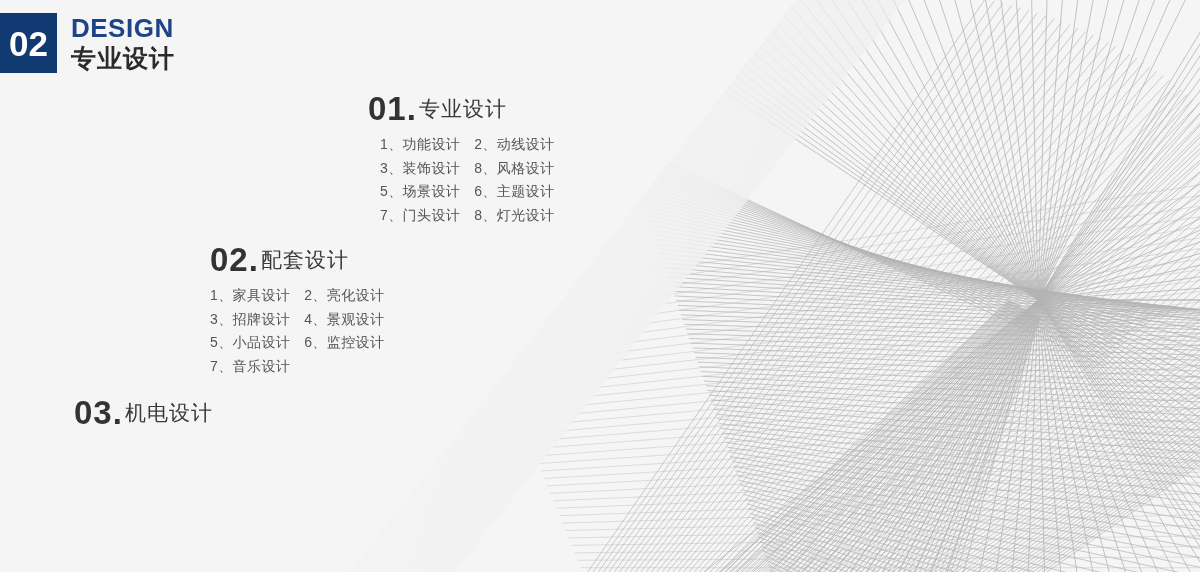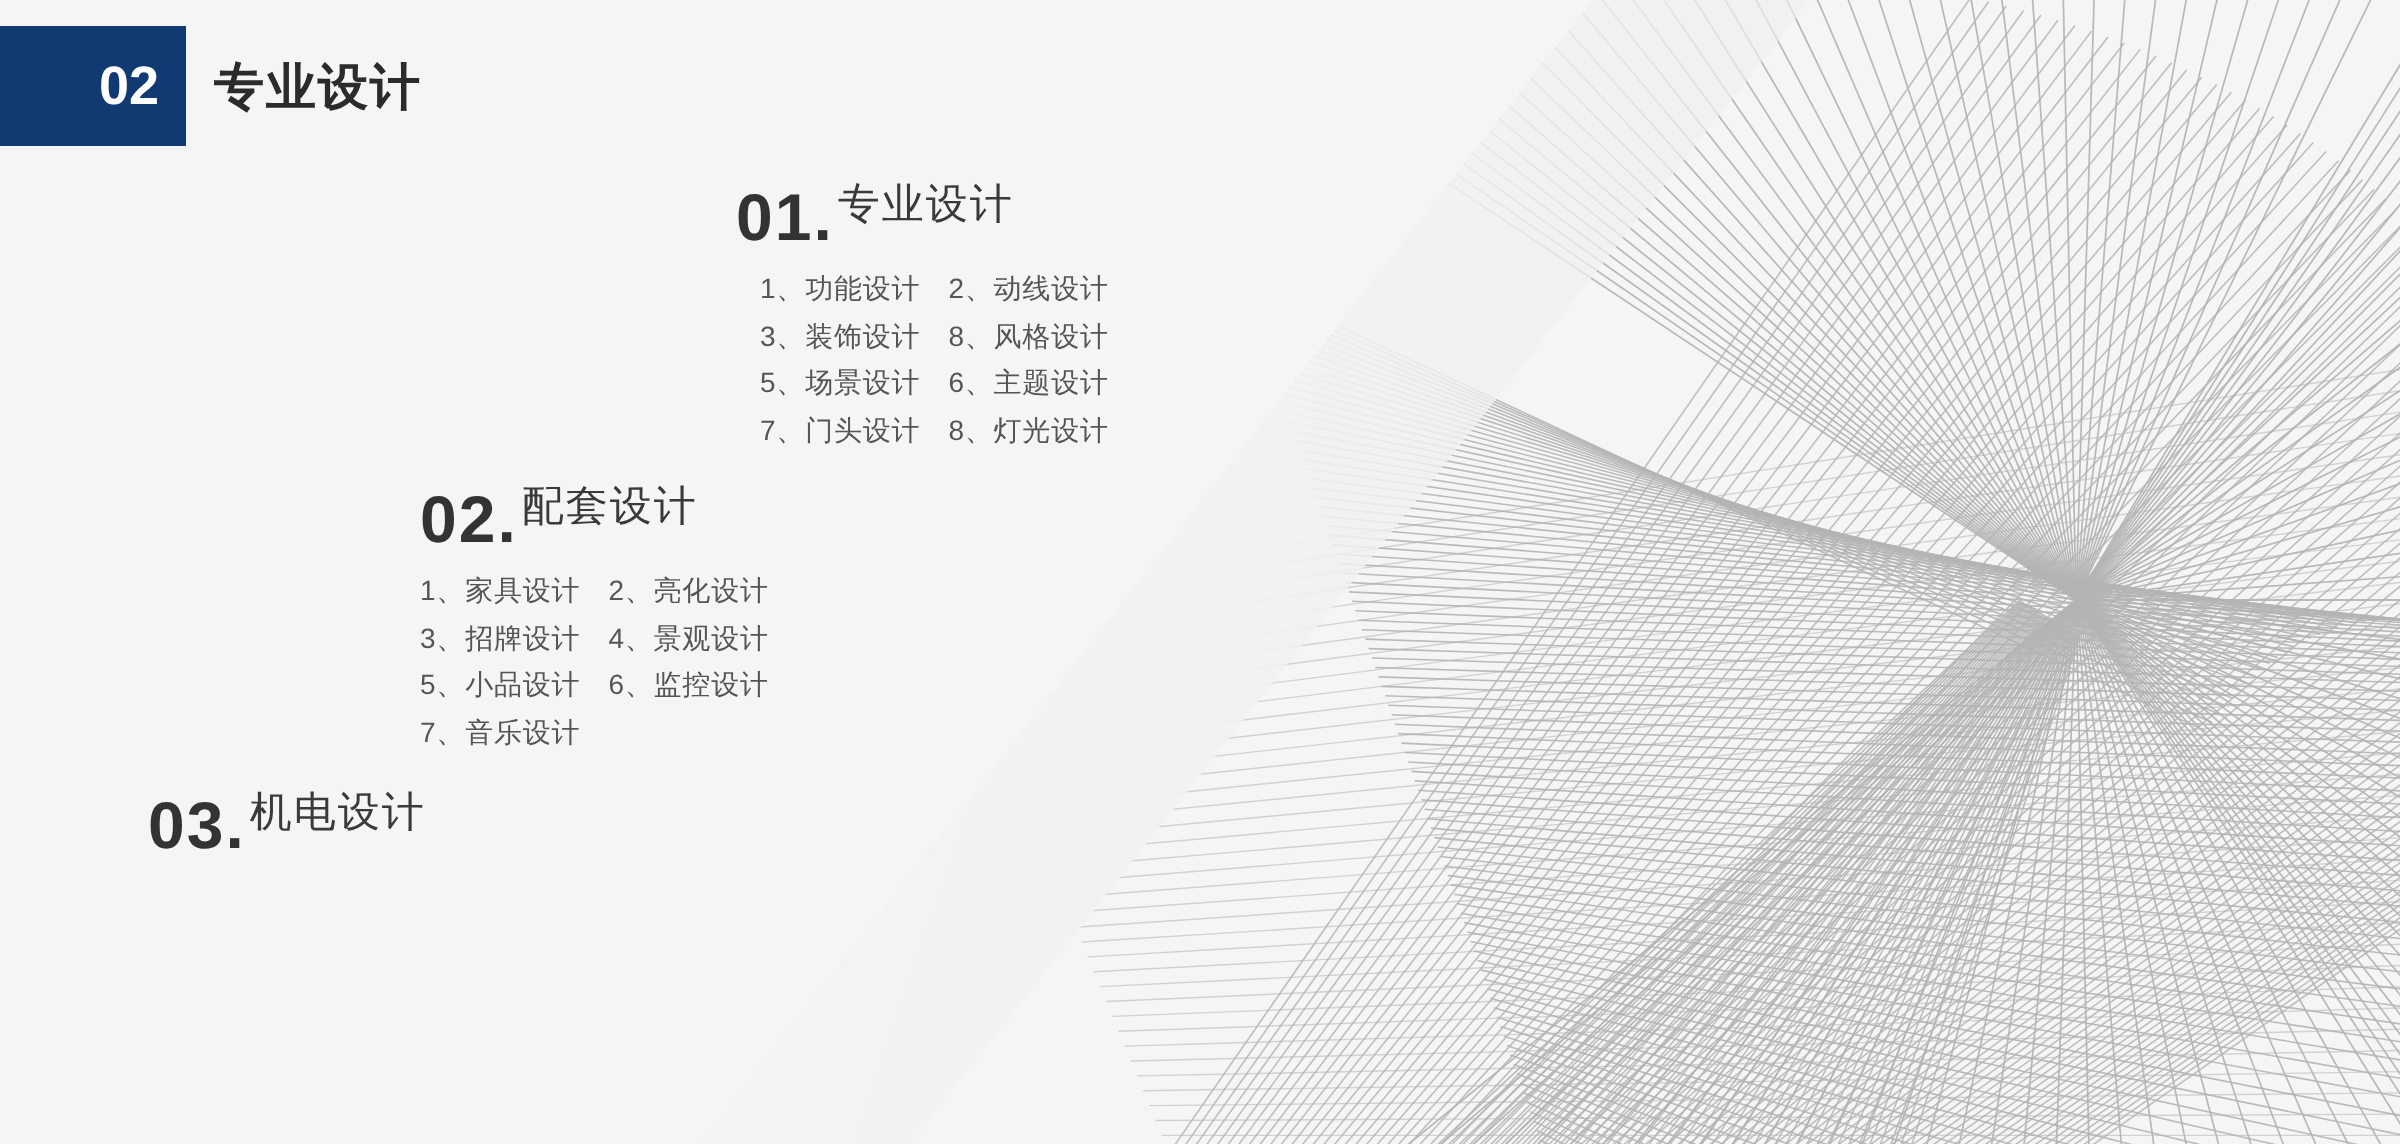--- a/index.html
+++ b/index.html
@@ -47,25 +47,24 @@
     z-index: 5;
   }
   #num-badge {
     width: 57px;
     height: 60px;
     background: #113a72;
     color: #ffffff;
     display: flex;
     align-items: center;
     justify-content: center;
-    font-size: 27px;
+    font-size: 35px;
     font-weight: bold;
     letter-spacing: 0px;
     line-height: 1;
-    padding-left: 36px;
   }
   #header-titles {
     margin-left: 14px;
     display: flex;
     flex-direction: column;
     justify-content: center;
     line-height: 1;
   }
   #title-en {
     color: #1b4586;
@@ -83,21 +82,21 @@
     line-height: 1.05;
   }
 
   
   .section {
     position: absolute;
     z-index: 4;
   }
   .sec-head {
     display: flex;
-    align-items: flex-start;
+    align-items: center;
     white-space: nowrap;
     margin-bottom: 8px;
   }
   .sec-num {
     font-size: 33px;
     font-weight: bold;
     color: #333333;
     letter-spacing: 1px;
     line-height: 1;
   }
@@ -547,20 +546,21 @@
     </defs>
 
     <polygon points="0,0 796,0 350,572 0,572" fill="#f5f5f5"></polygon>
     <polygon points="796,0 905,0 455,572 350,572" fill="url(#wedgeGrad)"></polygon>
     <polygon points="0,0 560,0 170,572 0,572" fill="url(#wedgeGrad2)" opacity="0.9"></polygon>
   </svg>
 
   <div id="header">
     <div id="num-badge">02</div>
     <div id="header-titles">
+      <div id="title-en">DESIGN</div>
       <div id="title-cn">专业设计</div>
     </div>
   </div>
 
   <div class="section" id="section-01">
     <div class="sec-head">
       <span class="sec-num">01.</span>
       <span class="sec-name">专业设计</span>
     </div>
     <div class="sec-list">

